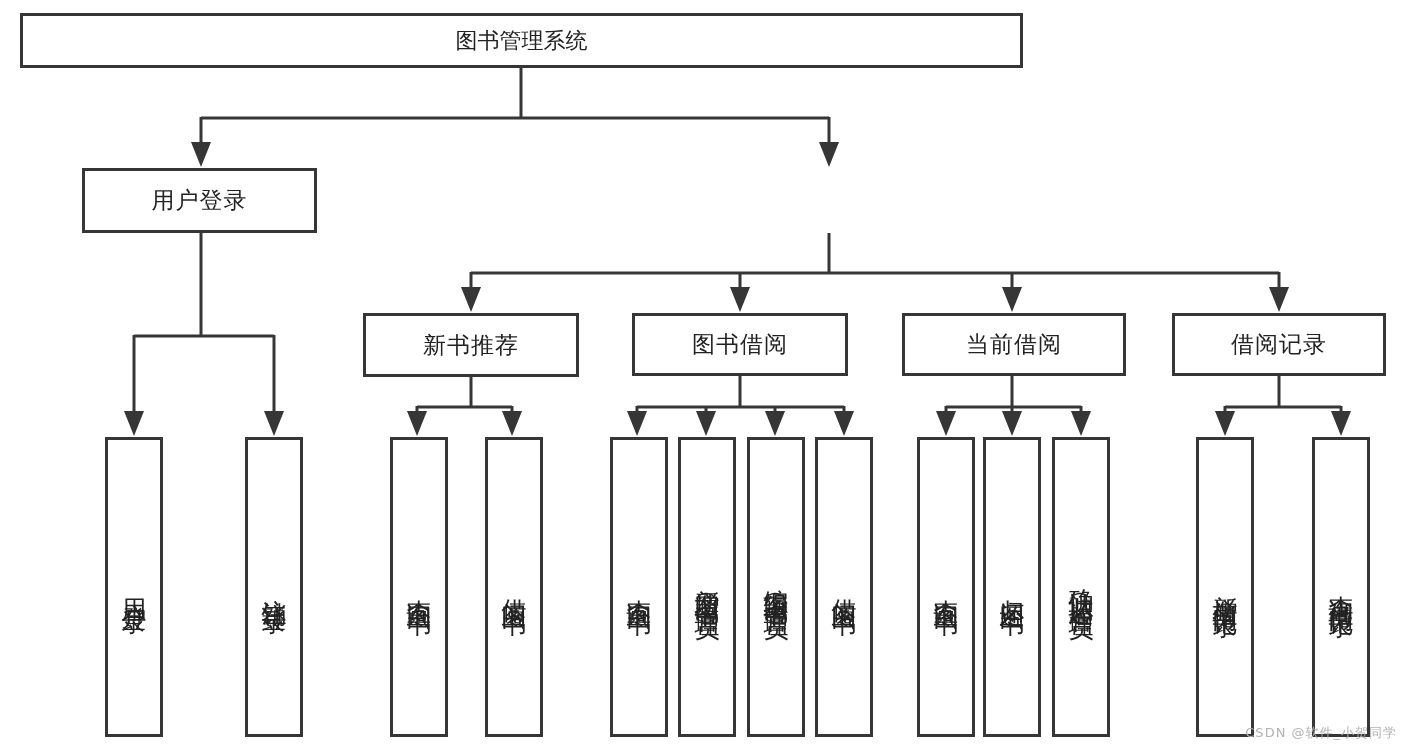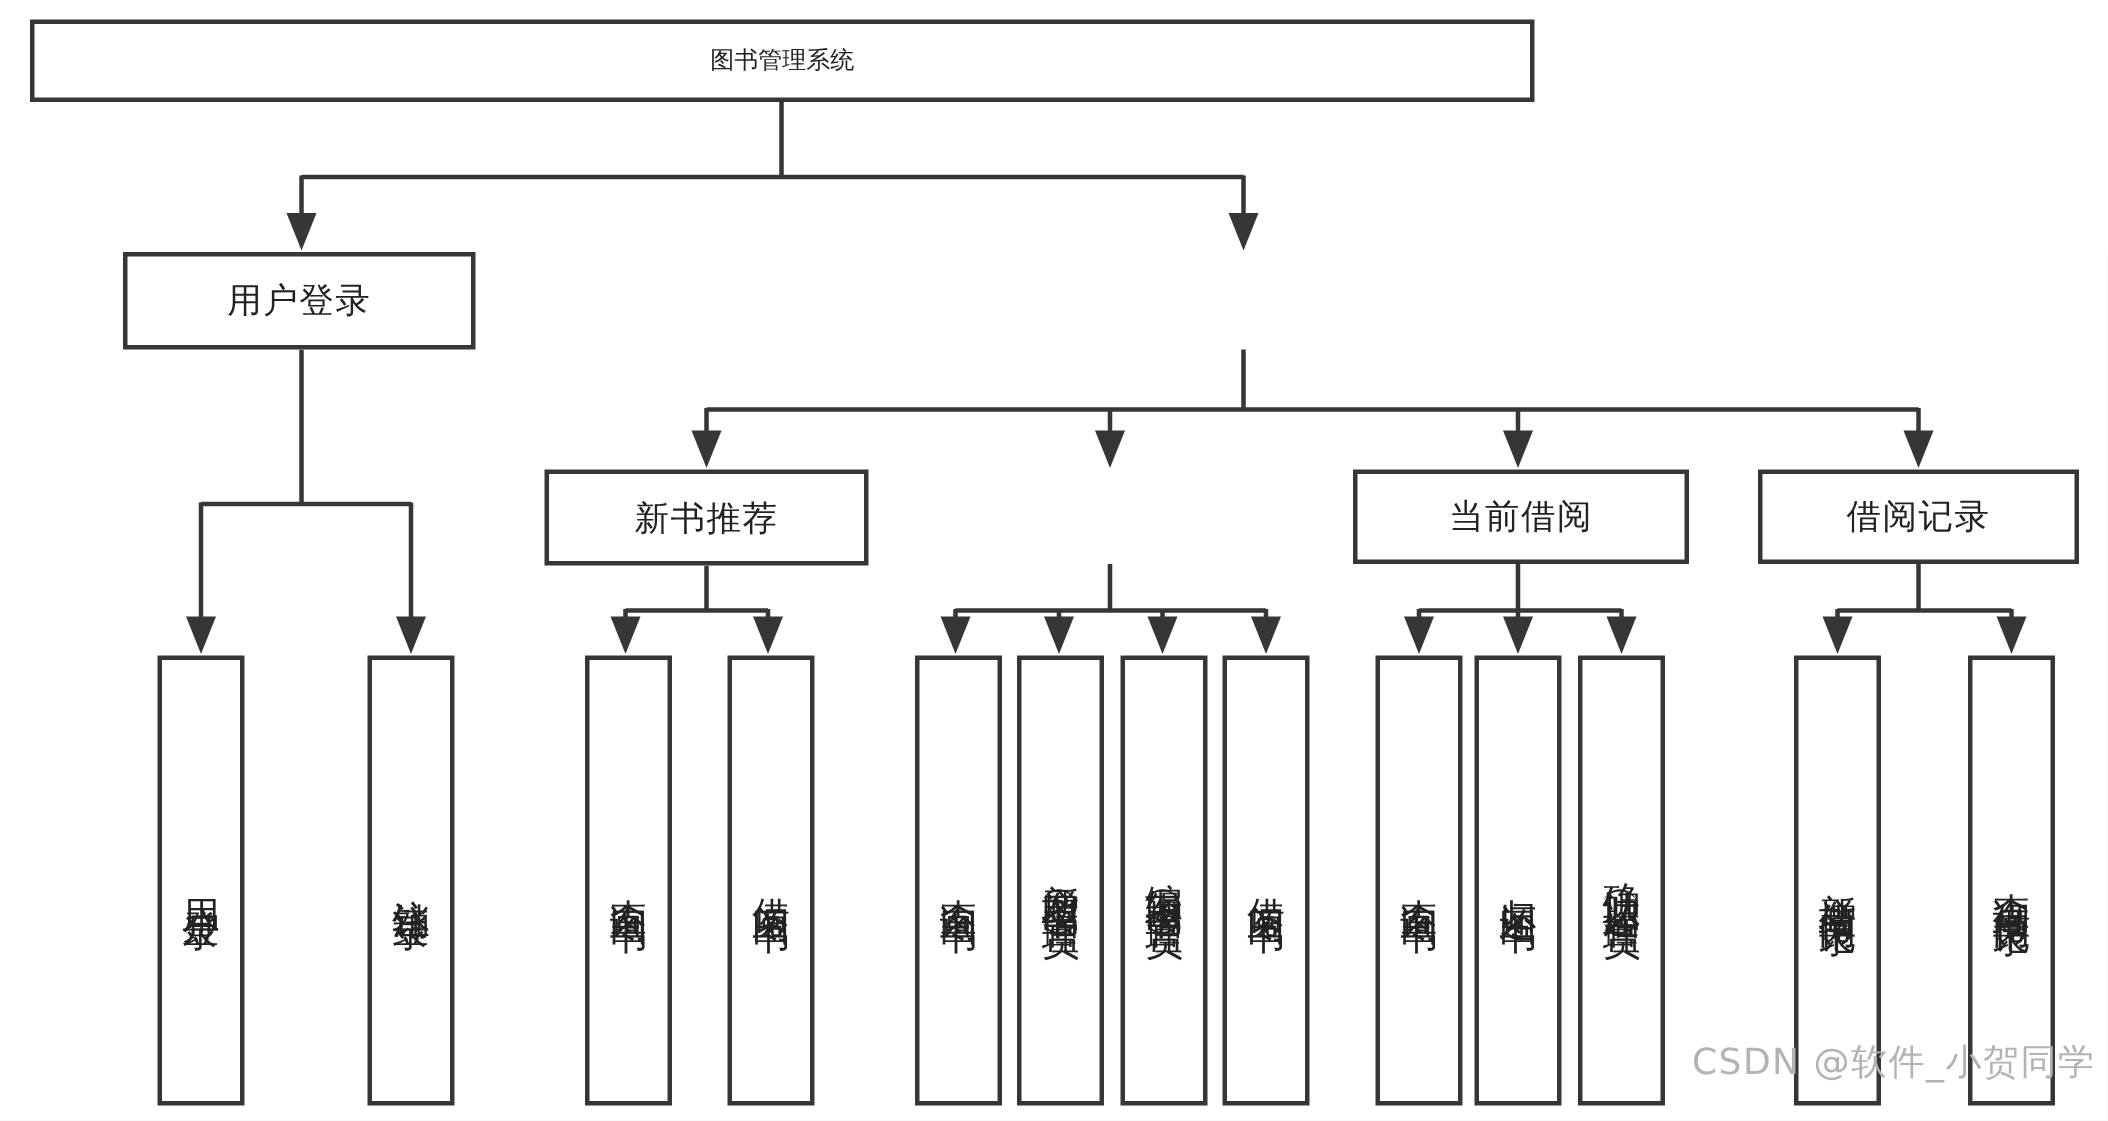--- a/index.html
+++ b/index.html
@@ -28,32 +28,32 @@
   .box{
     position:absolute;
     box-sizing:border-box;
     border:3px solid var(--line);
     background:#fff;
     display:flex;align-items:center;justify-content:center;
     color:var(--text);
     text-align:center;
   }
   .h-node{font-size:23px;letter-spacing:1px;}
-  .root-node{font-size:16px;}
+  .root-node{font-size:22px;}
   .leaf{
     writing-mode:vertical-rl;
     font-size:25px;
     letter-spacing:4px;
     line-height:1;
   }
   .watermark{
     position:absolute;
-    right:8px;bottom:23px;
+    right:8px;bottom:5px;
     color:var(--wm);
-    font-size:24px;
+    font-size:13px;
     letter-spacing:1px;
     white-space:nowrap;
     z-index:5;
   }
 </style>
 </head>
 <body>
 
 <div class="canvas">
 
@@ -91,20 +91,21 @@
     <path d="M1279 376 V407 M1225 407 H1341 M1225 406 V413 M1341 406 V413"></path>
     <polygon points="1215,411 1235,411 1225,436"></polygon>
     <polygon points="1331,411 1351,411 1341,436"></polygon>
   </svg>
 
   <div class="box root-node" style="left:20px;top:13px;width:1003px;height:55px;">图书管理系统</div>
 
   <div class="box h-node" style="left:82px;top:168px;width:235px;height:65px;">用户登录</div>
 
   <div class="box h-node" style="left:363px;top:313px;width:216px;height:64px;">新书推荐</div>
+  <div class="box h-node" style="left:632px;top:313px;width:216px;height:63px;">图书借阅</div>
   <div class="box h-node" style="left:902px;top:313px;width:224px;height:63px;">当前借阅</div>
   <div class="box h-node" style="left:1172px;top:313px;width:214px;height:63px;text-align:center;">借阅记录</div>
 
   <div class="box leaf" style="left:105px;top:437px;width:58px;height:300px;">用户登录</div>
   <div class="box leaf" style="left:245px;top:437px;width:58px;height:300px;">注销登录</div>
 
   <div class="box leaf" style="left:390px;top:437px;width:58px;height:300px;">查询图书</div>
   <div class="box leaf" style="left:485px;top:437px;width:58px;height:300px;">借阅图书</div>
 
   <div class="box leaf" style="left:610px;top:437px;width:58px;height:300px;">查询图书</div>

